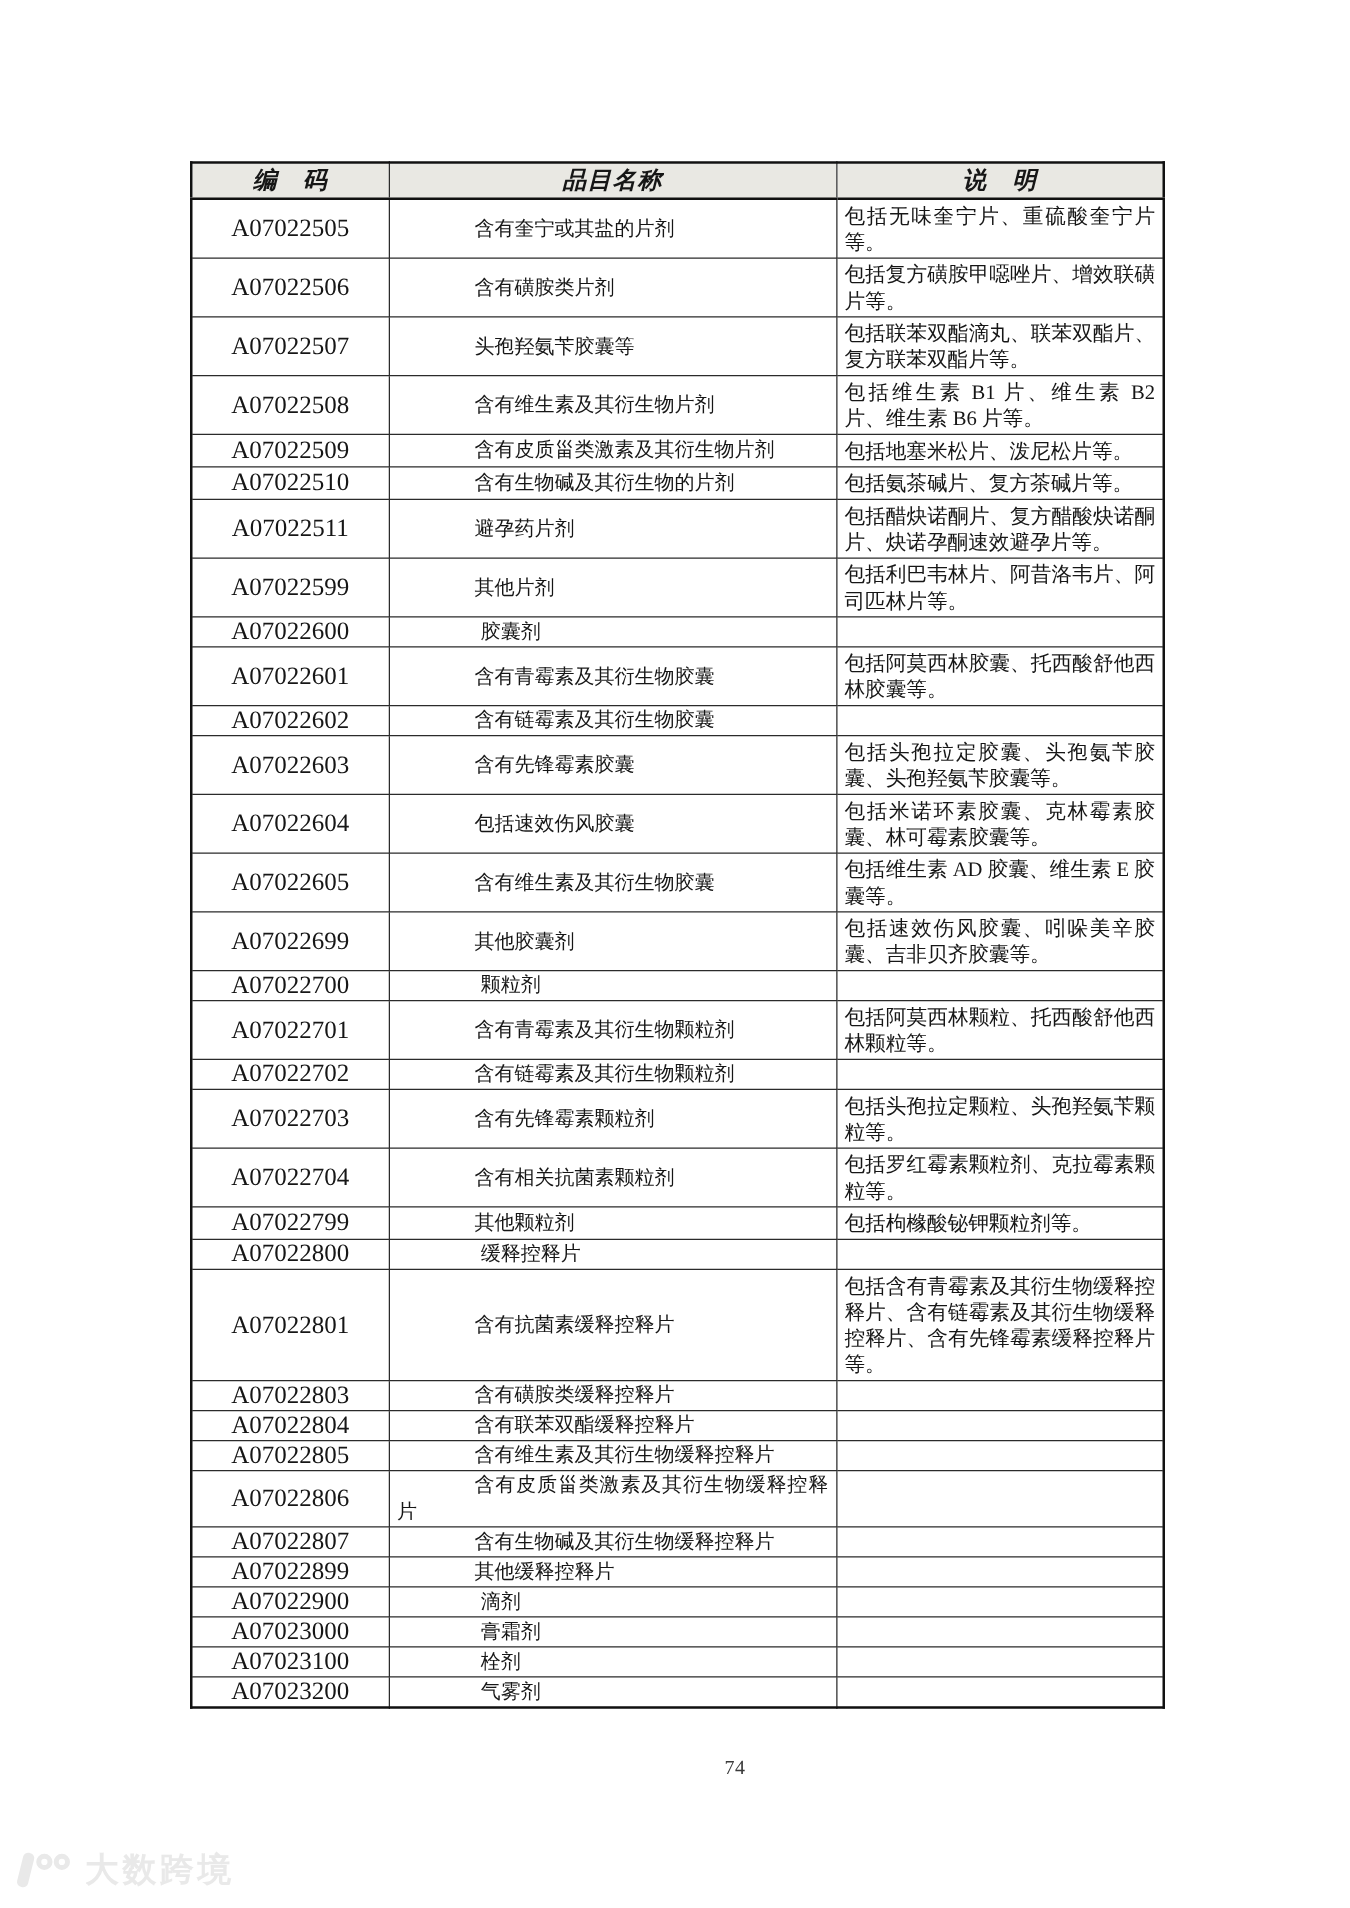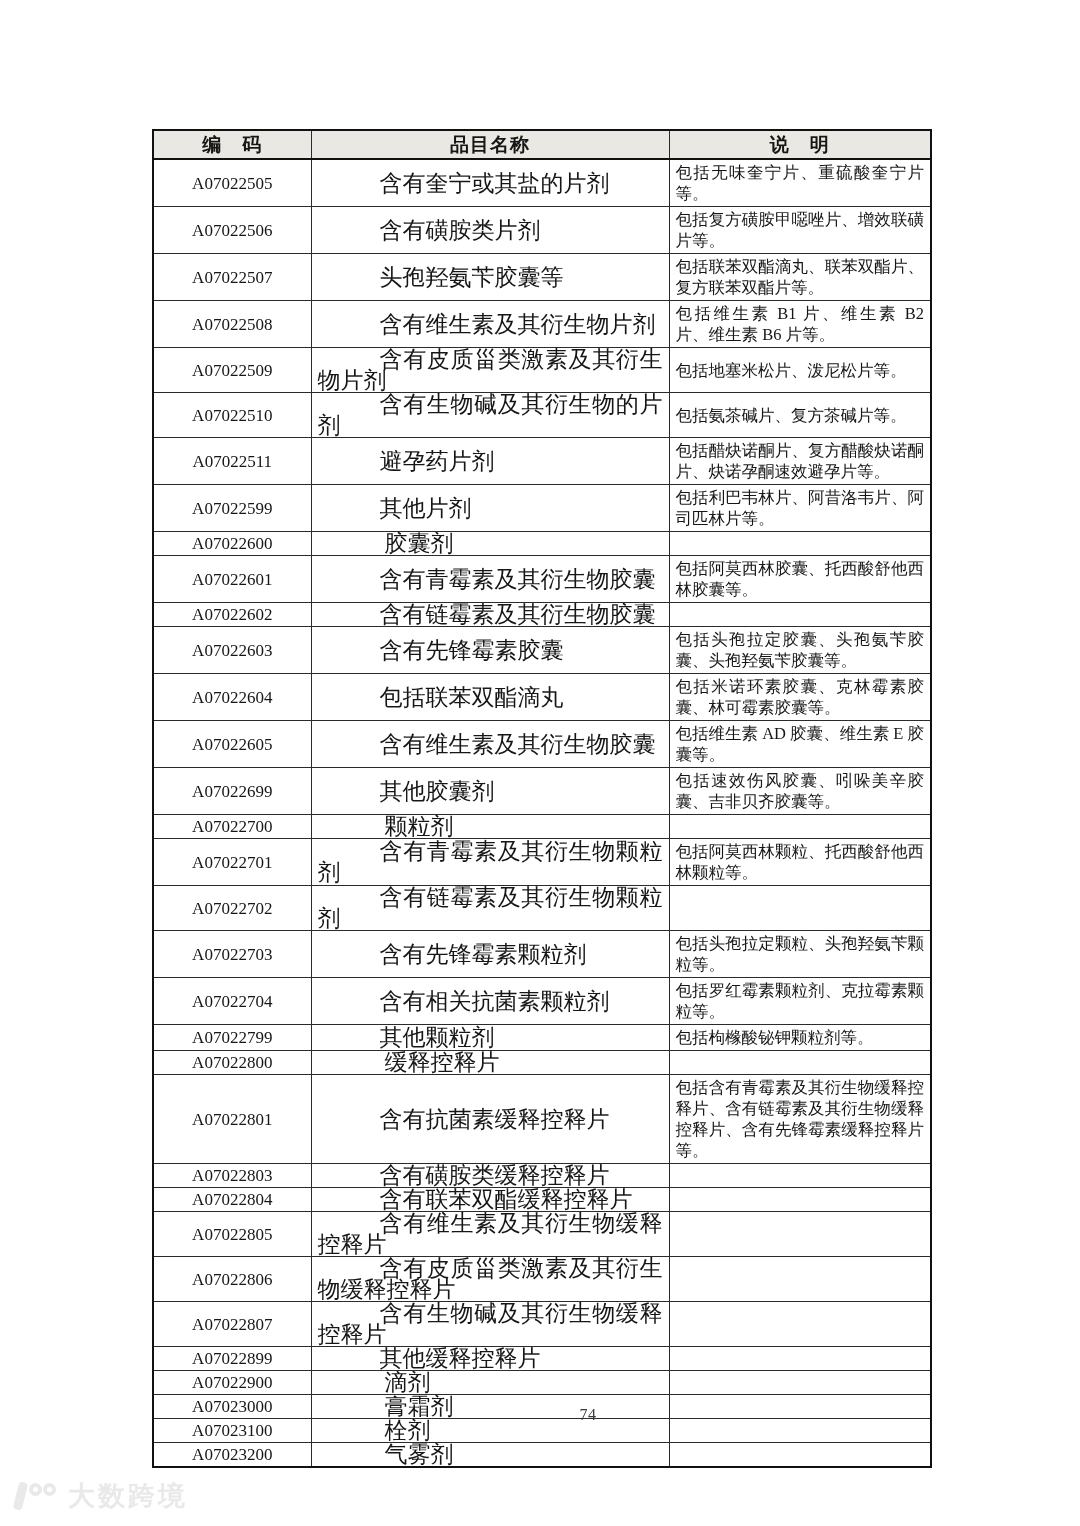--- a/index.html
+++ b/index.html
@@ -26,29 +26,30 @@
   }
   .doc-table th{
     background:#e9e8e3;
     font-size:19px;
     font-weight:bold;
     text-align:center;
     height:25px;
     line-height:25px;
     border-bottom:2px solid #111;
     letter-spacing:1px;
+    font-style:italic;
   }
   td.code{
-    font-size:17px;
+    font-size:20px;
     text-align:center;
     line-height:21px;
     padding:1px 2px;
   }
   td.name{
-    font-size:23px;
+    font-size:16px;
     line-height:21px;
     padding:1px 6px;
     text-align:justify;
     line-break:strict;
   }
   td.name.sub{text-indent:62px;}
   td.name.parent{text-indent:45px;padding-left:28px;}
   td.note{
     font-size:16.5px;
     line-height:21px;
@@ -183,21 +184,21 @@
   </tr>
 
   <tr>
     <td class="code">A07022603</td>
     <td class="name sub">含有先锋霉素胶囊</td>
     <td class="note">包括头孢拉定胶囊、头孢氨苄胶囊、头孢羟氨苄胶囊等。</td>
   </tr>
 
   <tr>
     <td class="code">A07022604</td>
-    <td class="name sub">包括联苯双酯滴丸</td>
+    <td class="name sub">包括速效伤风胶囊</td>
     <td class="note">包括米诺环素胶囊、克林霉素胶囊、林可霉素胶囊等。</td>
   </tr>
 
   <tr>
     <td class="code">A07022605</td>
     <td class="name sub">含有维生素及其衍生物胶囊</td>
     <td class="note">包括维生素 AD 胶囊、维生素 E 胶囊等。</td>
   </tr>
 
   <tr>

